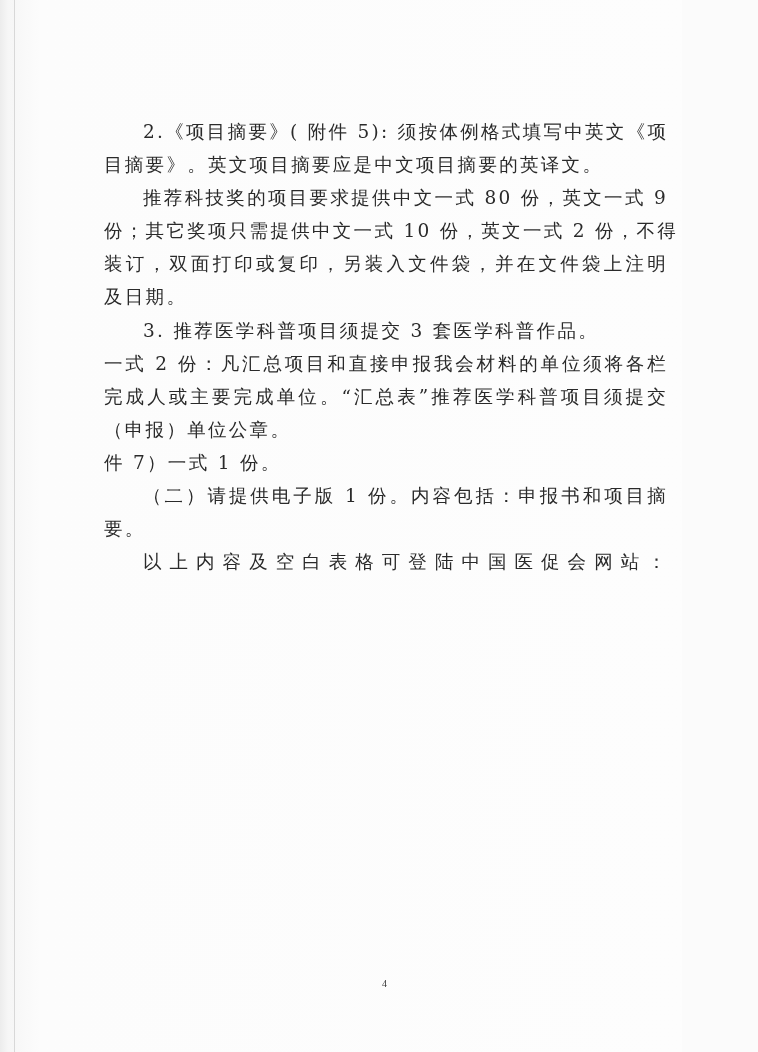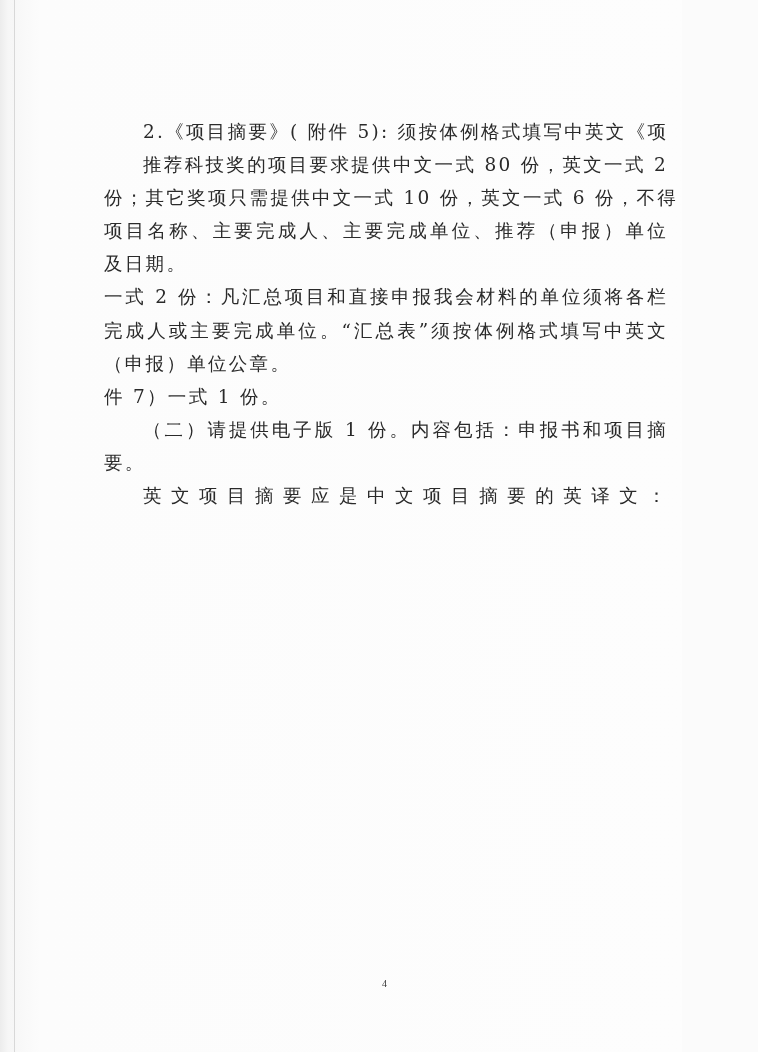--- a/index.html
+++ b/index.html
@@ -58,27 +58,29 @@
     }
   </style>
 </head>
 <body>
 
 <div class="page">
   <div class="page-edge"></div>
 
   <div class="content">
     <div class="line indent">2.《项目摘要》( 附件 5): 须按体例格式填写中英文《项</div>
-    <div class="line indent">推荐科技奖的项目要求提供中文一式 80 份，英文一式 2</div>
-    <div class="line">份；其它奖项只需提供中文一式 10 份，英文一式 6 份，不得</div>
-    <div class="line">项目名称、主要完成人、主要完成单位、推荐（申报）单位</div>
+    <div class="line last">目摘要》。英文项目摘要应是中文项目摘要的英译文。</div>
+    <div class="line indent">推荐科技奖的项目要求提供中文一式 80 份，英文一式 9</div>
+    <div class="line">份；其它奖项只需提供中文一式 10 份，英文一式 2 份，不得</div>
+    <div class="line">装订，双面打印或复印，另装入文件袋，并在文件袋上注明</div>
     <div class="line last">及日期。</div>
+    <div class="line indent last">3. 推荐医学科普项目须提交 3 套医学科普作品。</div>
     <div class="line">一式 2 份：凡汇总项目和直接申报我会材料的单位须将各栏</div>
-    <div class="line">完成人或主要完成单位。“汇总表”须按体例格式填写中英文</div>
+    <div class="line">完成人或主要完成单位。“汇总表”推荐医学科普项目须提交</div>
     <div class="line last">（申报）单位公章。</div>
     <div class="line last">件 7）一式 1 份。</div>
     <div class="line indent">（二）请提供电子版 1 份。内容包括：申报书和项目摘</div>
     <div class="line last">要。</div>
-    <div class="line indent">英文项目摘要应是中文项目摘要的英译文：</div>
+    <div class="line indent">以上内容及空白表格可登陆中国医促会网站：</div>
   </div>
 
   <div class="page-number">4</div>
 </div>
 
 </body></html>

